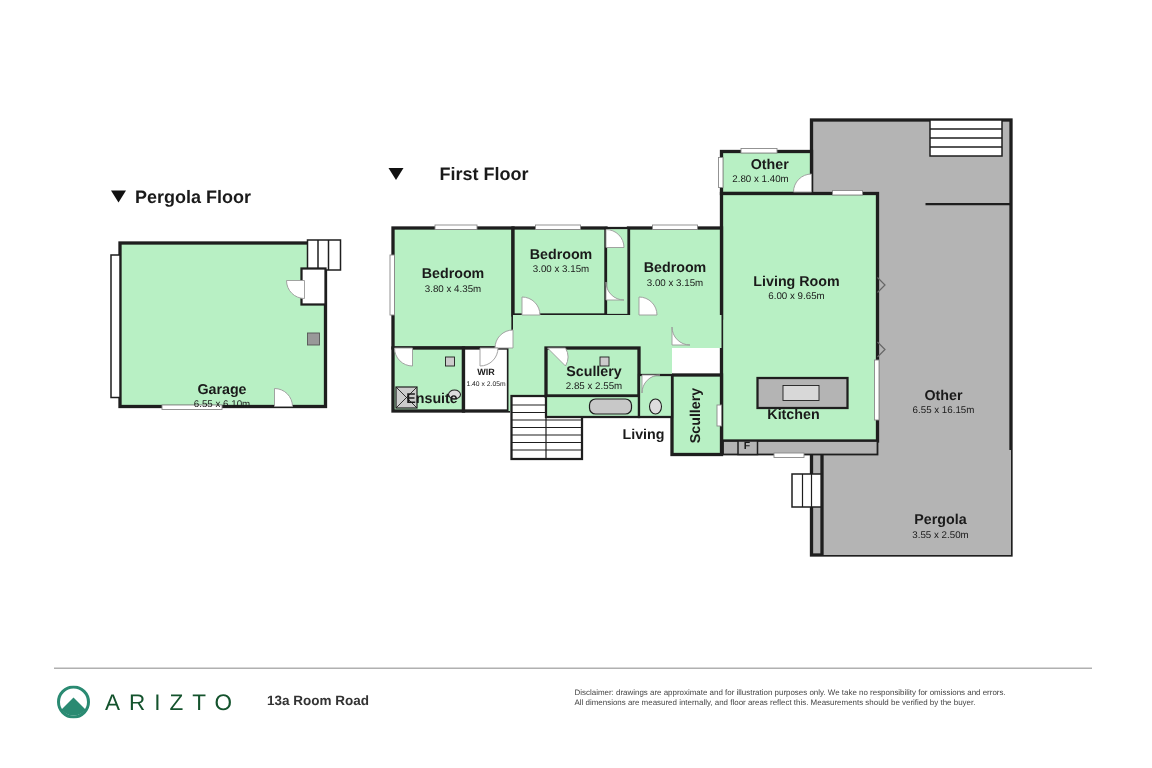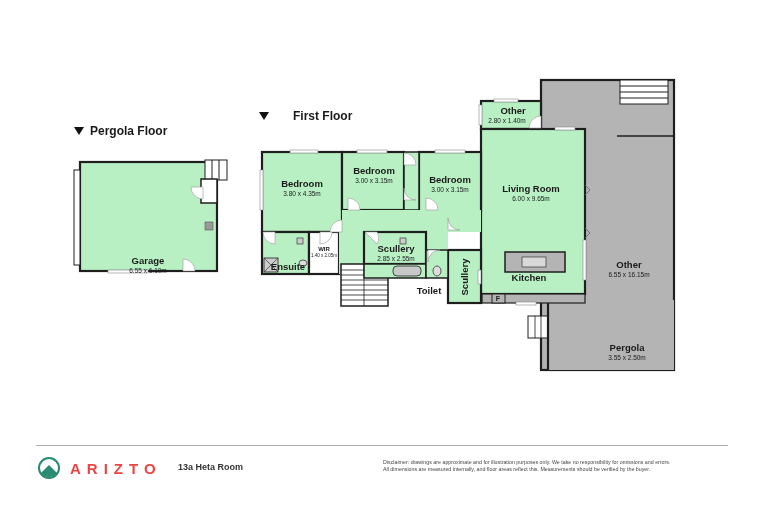--- a/index.html
+++ b/index.html
@@ -8,21 +8,21 @@
   .floor-label { font-weight:bold; font-size:12px; display:flex; align-items:center; gap:6px; }
   .tri { width:0; height:0; border-left:5px solid transparent; border-right:5px solid transparent; border-top:8px solid #111; }
   svg { position:absolute; left:0; top:0; }
   .rlabel { position:absolute; text-align:center; transform:translate(-50%,-50%); white-space:nowrap; }
   .rname { font-weight:bold; font-size:9.5px; display:block; }
   .rdim { font-size:6.5px; display:block; margin-top:1px; }
   .rdim.tiny { font-size:4.5px; }
   .rname.small { font-size:6px; }
   .footer-line { position:absolute; left:36px; top:445px; width:692px; height:1px; background:#b0b0b0; }
   .brand { position:absolute; left:38px; top:457px; display:flex; align-items:center; gap:10px; }
-  .brand-text { font-size:15px; letter-spacing:6px; font-weight:bold; color:#ef4444; }
+  .brand-text { font-size:15px; letter-spacing:6px; font-weight:normal; color:#14532d; }
   .address { position:absolute; left:178px; top:462px; font-size:9px; font-weight:bold; color:#333; }
   .disclaimer { position:absolute; left:383px; top:459px; font-size:5.3px; line-height:7px; color:#444; width:345px; }
 </style>
 </head>
 <body>
 
 <div class="abs floor-label" style="left:74px; top:124px;">
   <span class="tri"></span>
   <span>Pergola Floor</span>
 </div>
@@ -180,21 +180,21 @@
 </div>
 <div class="rlabel" style="left:324px; top:252px;">
   <span class="rname small">WIR</span>
   <span class="rdim tiny">1.40 x 2.05m</span>
 </div>
 <div class="rlabel" style="left:396px; top:252px;">
   <span class="rname">Scullery</span>
   <span class="rdim">2.85 x 2.55m</span>
 </div>
 <div class="rlabel" style="left:429px; top:290px;">
-  <span class="rname">Toilet</span>
+  <span class="rname">Living</span>
 </div>
 <div class="rlabel" style="left:464px; top:277px; transform:translate(-50%,-50%) rotate(-90deg);">
   <span class="rname">Scullery</span>
 </div>
 <div class="rlabel" style="left:529px; top:277px;">
   <span class="rname">Kitchen</span>
 </div>
 <div class="rlabel" style="left:498px; top:298px;">
   <span class="rname small" style="font-size:7px;">F</span>
 </div>
@@ -208,17 +208,17 @@
 </div>
 
 <div class="footer-line"></div>
 <div class="brand">
   <svg width="22" height="22" viewBox="0 0 22 22" style="position:static;">
     <circle cx="11" cy="11" r="10" fill="none" stroke="#2a8a72" stroke-width="2"></circle>
     <path d="M3 16 L11 8 L19 16 A10 10 0 0 1 3 16 Z" fill="#2a8a72"></path>
   </svg>
   <span class="brand-text">ARIZTO</span>
 </div>
-<div class="address">13a Heta Room</div>
+<div class="address">13a Room Road</div>
 <div class="disclaimer">
   <div>Disclaimer: drawings are approximate and for illustration purposes only. We take no responsibility for omissions and errors.</div>
   <div>All dimensions are measured internally, and floor areas reflect this. Measurements should be verified by the buyer.</div>
 </div>
 
 </body></html>

